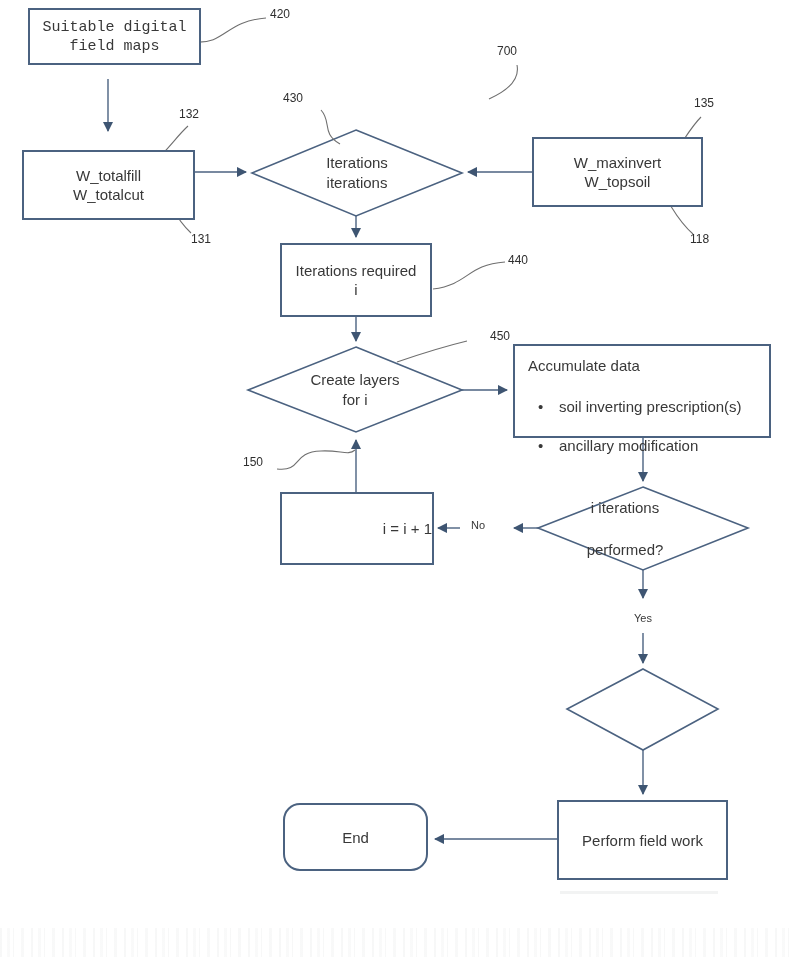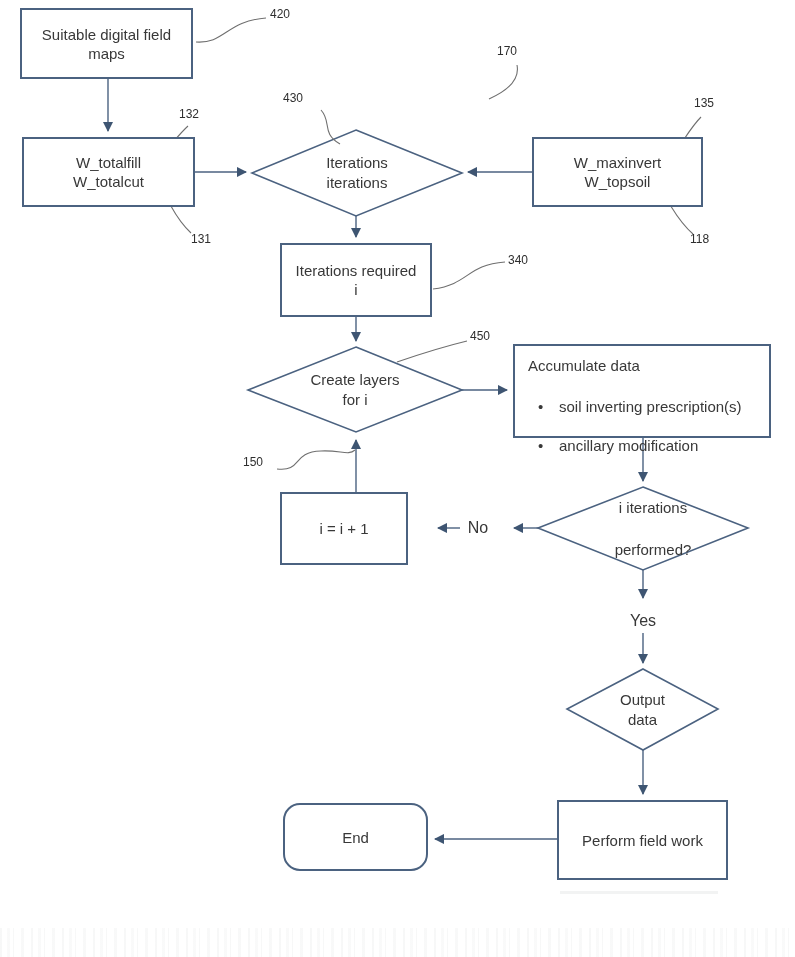--- a/index.html
+++ b/index.html
@@ -24,21 +24,21 @@
     position:absolute;box-sizing:border-box;border:2px solid var(--shape-stroke);
     background:#fff;display:flex;flex-direction:column;align-items:center;justify-content:center;
     text-align:center;font-size:15px;line-height:19px;
   }
   .rounded{border-radius:17px;}
   .dtext{
     position:absolute;display:flex;flex-direction:column;align-items:center;justify-content:center;
     text-align:center;font-size:15px;line-height:20px;
   }
   .ref{position:absolute;font-size:12px;color:var(--ref-color);}
-  .edge-label{position:absolute;font-size:16px;text-align:center;}
+  .edge-label{position:absolute;font-size:11px;text-align:center;}
   .accum{align-items:flex-start;justify-content:flex-start;text-align:left;padding:10px 4px 0 13px;}
   .accum .bullets{list-style:none;margin:2px 0 0 0;padding:0;}
   .accum .bullets li{position:relative;padding-left:31px;margin-top:20px;}
   .accum .bullets li::before{content:"\2022";position:absolute;left:10px;}
   .wrap150{width:152px;}
   .artifact-strip{
     position:absolute;left:0;right:0;top:928px;height:29px;
     background:
       repeating-linear-gradient(90deg,
         rgba(120,130,130,0.06) 0 2px, transparent 2px 7px,
@@ -85,25 +85,25 @@
     <path class="leader" d="M321,110 C332,122 321,133 340,144"></path>
     <path class="leader" d="M188,126 C176,137 169,149 152,164"></path>
     <path class="leader" d="M154,185 C170,195 170,214 191,233"></path>
     <path class="leader" d="M701,117 C688,130 681,147 667,162"></path>
     <path class="leader" d="M653,185 C670,197 672,216 693,234"></path>
     <path class="leader" d="M433,289 C470,284 466,265 505,262"></path>
     <path class="leader" d="M467,341 C442,347 429,351 397,362"></path>
     <path class="leader" d="M277,469 C303,472 291,452 321,451 C341,450 348,456 355,450"></path>
   </svg>
 
-  <div class="box" style="left:20px;top:8px;width:173px;height:71px;">
+  <div class="box" style="left:28px;top:8px;width:173px;height:57px;font-family:Liberation Mono, monospace;">
     <span class="wrap150">Suitable digital field maps</span>
   </div>
 
-  <div class="box" style="left:22px;top:137px;width:173px;height:70px;">
+  <div class="box" style="left:22px;top:150px;width:173px;height:70px;">
     <span>W_totalfill</span>
     <span>W_totalcut</span>
   </div>
 
   <div class="box" style="left:532px;top:137px;width:171px;height:70px;">
     <span>W_maxinvert</span>
     <span>W_topsoil</span>
   </div>
 
   <div class="box" style="left:280px;top:243px;width:152px;height:74px;">
@@ -112,59 +112,55 @@
   </div>
 
   <div class="box accum" style="left:513px;top:344px;width:258px;height:94px;">
     <span>Accumulate data</span>
     <ul class="bullets">
       <li>soil inverting prescription(s)</li>
       <li>ancillary modification</li>
     </ul>
   </div>
 
-  <div class="box" style="left:280px;top:492px;width:128px;height:73px;">
+  <div class="box" style="left:280px;top:492px;width:154px;height:73px;align-items:flex-end;">
     <span>i = i + 1</span>
   </div>
 
   <div class="box" style="left:557px;top:800px;width:171px;height:80px;">
     <span>Perform field work</span>
   </div>
 
   <div class="box rounded" style="left:283px;top:803px;width:145px;height:68px;">
     <span>End</span>
   </div>
 
   <div class="dtext" style="left:252px;top:130px;width:210px;height:86px;">
     <span>Iterations</span>
     <span>iterations</span>
   </div>
   <div class="dtext" style="left:248px;top:347px;width:214px;height:85px;">
     <span>Create layers</span>
     <span>for i</span>
   </div>
-  <div class="dtext" style="left:548px;top:487px;width:210px;height:83px;gap:22px;">
+  <div class="dtext" style="left:520px;top:487px;width:210px;height:83px;gap:22px;">
     <span>i iterations</span>
     <span>performed?</span>
-  </div>
-  <div class="dtext" style="left:567px;top:669px;width:151px;height:81px;">
-    <span>Output</span>
-    <span>data</span>
   </div>
 
   <div class="edge-label" style="left:462px;top:519px;width:32px;">No</div>
   <div class="edge-label" style="left:627px;top:612px;width:32px;">Yes</div>
 
   <div class="ref" style="left:270px;top:7px;">420</div>
-  <div class="ref" style="left:497px;top:44px;">170</div>
+  <div class="ref" style="left:497px;top:44px;">700</div>
   <div class="ref" style="left:283px;top:91px;">430</div>
   <div class="ref" style="left:179px;top:107px;">132</div>
   <div class="ref" style="left:191px;top:232px;">131</div>
   <div class="ref" style="left:694px;top:96px;">135</div>
   <div class="ref" style="left:690px;top:232px;text-align:right;">118</div>
-  <div class="ref" style="left:508px;top:253px;">340</div>
-  <div class="ref" style="left:470px;top:329px;">450</div>
+  <div class="ref" style="left:508px;top:253px;">440</div>
+  <div class="ref" style="left:490px;top:329px;">450</div>
   <div class="ref" style="left:243px;top:455px;">150</div>
 
   <div class="artifact-shadow"></div>
   <div class="artifact-strip"></div>
 
 </div>
 
 </body></html>

